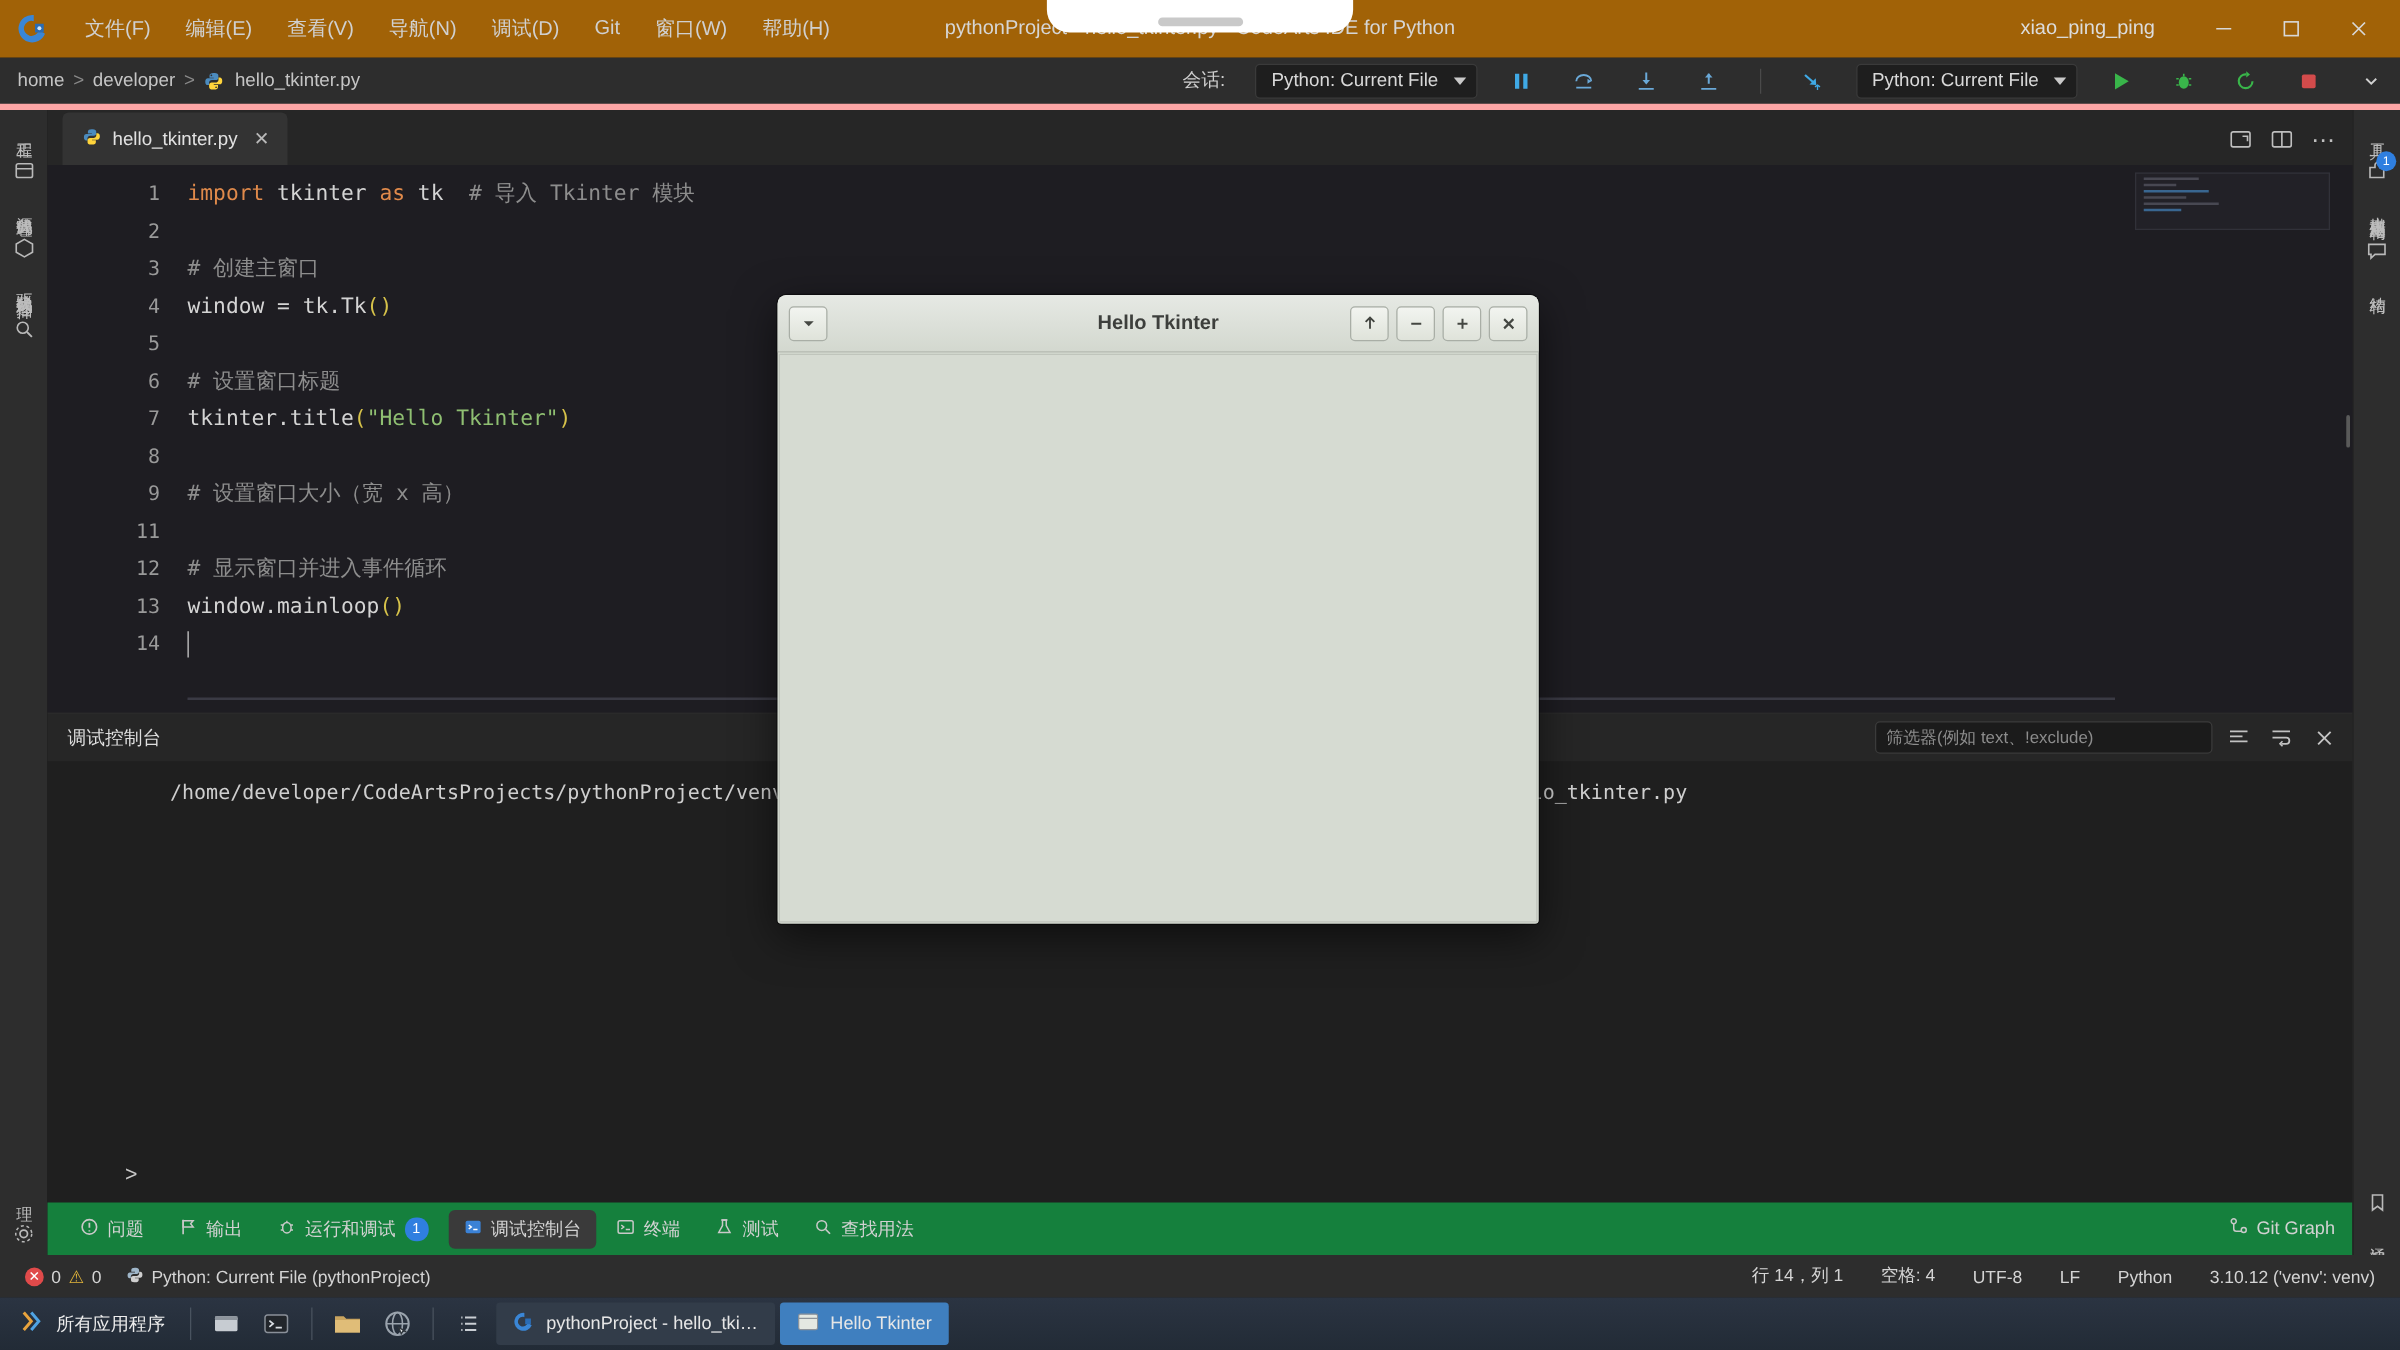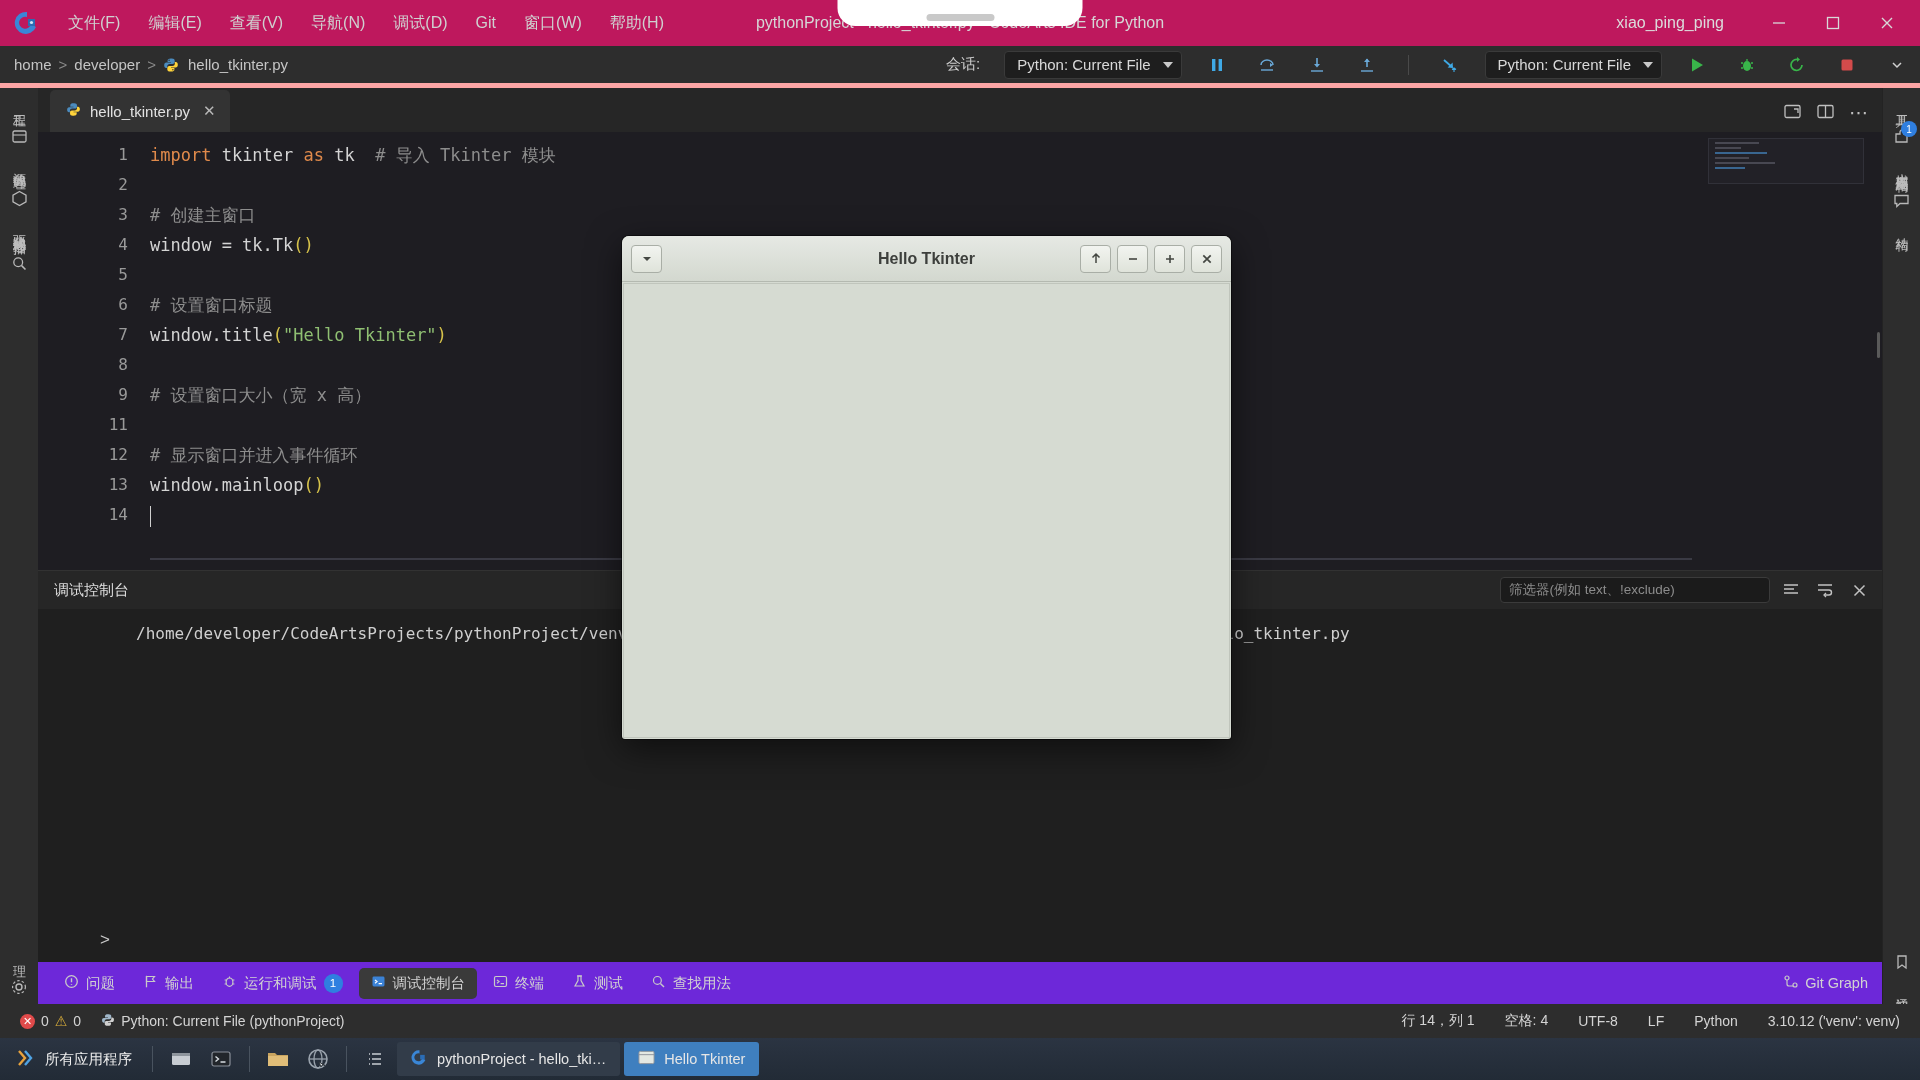--- a/index.html
+++ b/index.html
@@ -6,21 +6,21 @@
   html,body { width:1920px; height:1080px; overflow:hidden; }
   body {
     font-family:"Liberation Sans", sans-serif;
     background:#1f1f1f; color:#cccccc; font-size:14px;
     -webkit-font-smoothing:antialiased;
   }
   .app { position:relative; width:1920px; height:1080px; display:flex; flex-direction:column; }
 
   
   .titlebar {
-    height:46px; background:#be185d; display:flex; align-items:center;
+    height:46px; background:#a16207; display:flex; align-items:center;
     flex:none; position:relative; z-index:5;
   }
   .logo { width:54px; display:flex; align-items:center; justify-content:center; }
   .logo svg { display:block; }
   .menu { display:flex; align-items:center; gap:0px; }
   .menu-item { padding:4px 14px; font-size:16px; color:#d0d0d0; white-space:nowrap; cursor:default; }
   .win-title {
     position:absolute; left:0; right:0; text-align:center; font-size:16px;
     color:#d6d6d6; pointer-events:none;
   }
@@ -119,21 +119,21 @@
     width:270px; height:26px; background:#1b1b1b; border:1px solid #3b3b3b; border-radius:4px;
     font-size:13.5px; color:#8c8c8c; padding:0 8px; display:flex; align-items:center;
   }
   .hicon { color:#c2c2c2; width:26px; height:26px; display:flex; align-items:center; justify-content:center; }
   .console-body { flex:1; padding:12px 0 0 0; overflow:hidden; font-family:"DejaVu Sans Mono", monospace; font-size:16px; }
   .console-line { color:#cfcfcf; padding:0 0 0 98px; line-height:26px; white-space:pre; }
   .console-prompt { padding:0 0 0 62px; color:#c9c9c9; font-size:17px; }
 
   
   .paneltabs {
-    height:42px; background:#6d28d9; display:flex; align-items:center; gap:4px;
+    height:42px; background:#15803d; display:flex; align-items:center; gap:4px;
     padding:0 14px; flex:none;
   }
   .ptab { display:flex; align-items:center; gap:7px; padding:6px 12px; border-radius:5px; font-size:14.5px; color:#d2d2d2; }
   .ptab.active { background:#3a3a3a; }
   .ptab .cnt { background:#2f7fe0; color:#fff; border-radius:9px; min-width:19px; height:19px; font-size:11.5px; display:flex; align-items:center; justify-content:center; padding:0 5px; }
   .paneltabs .right { margin-left:auto; display:flex; align-items:center; gap:6px; font-size:14.5px; color:#d2d2d2; }
 
   
   .statusbar {
     height:34px; background:#2d2d2d; display:flex; align-items:center;
@@ -415,21 +415,21 @@
             <div class="ln">
               <div class="num">5</div>
               <div class="txt"></div>
             </div>
             <div class="ln">
               <div class="num">6</div>
               <div class="txt"><span class="cm"># 设置窗口标题</span></div>
             </div>
             <div class="ln">
               <div class="num">7</div>
-              <div class="txt"><span>window.title</span><span class="paren">(</span><span class="str">"Hello Tkinter"</span><span class="paren">)</span></div>
+              <div class="txt"><span>tkinter.title</span><span class="paren">(</span><span class="str">"Hello Tkinter"</span><span class="paren">)</span></div>
             </div>
             <div class="ln">
               <div class="num">8</div>
               <div class="txt"></div>
             </div>
             <div class="ln">
               <div class="num">9</div>
               <div class="txt"><span class="cm"># 设置窗口大小（宽 x 高）</span></div>
             </div>
             <div class="ln">

